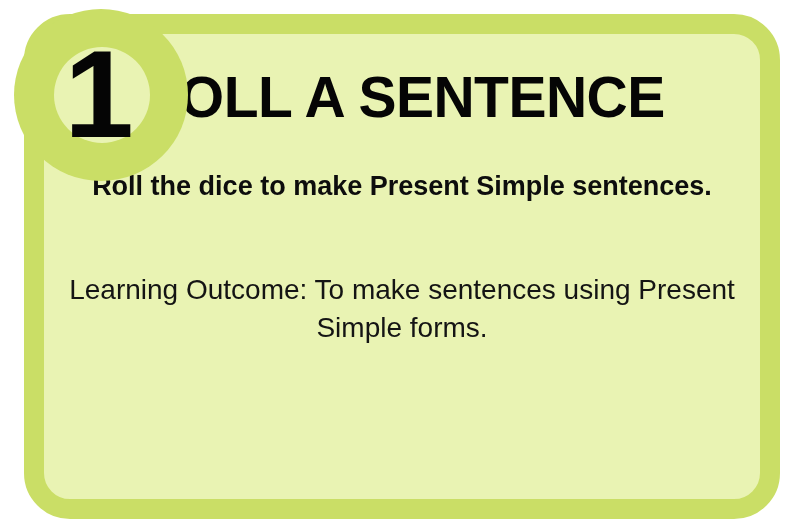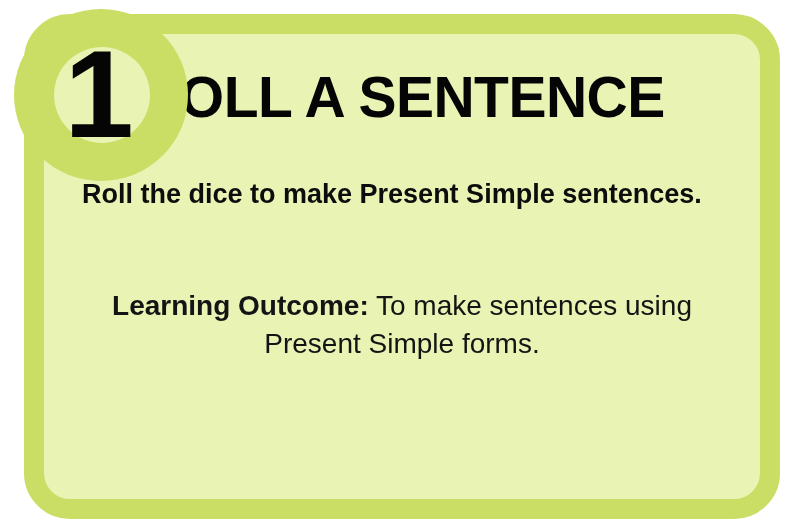--- a/index.html
+++ b/index.html
@@ -81,42 +81,42 @@
     width: 540px;
     text-align: center;
     font-size: 57px;
     font-weight: bold;
     line-height: 1.04;
     color: #050505;
     letter-spacing: -0.5px;
   }
 
   #card-subtitle {
-    margin: 12px;
+    margin: 4px;
     padding-top: 38px;
     width: 640px;
-    text-align: left;
+    text-align: center;
     font-size: 27px;
     font-weight: bold;
     line-height: 1.33;
     color: #0d0d0d;
   }
 
   #learning-outcome {
     margin: 0;
     padding-top: 62px;
     width: 680px;
     text-align: center;
     font-size: 28px;
     font-weight: normal;
     line-height: 1.36;
     color: #141414;
   }
   #learning-outcome-label {
-    font-weight: bold;
+    font-weight: normal;
   }
 </style>
 </head>
 <body>
 
 <div id="activity-card">
   <div id="card-inner">
     <h1 id="card-title">ROLL A SENTENCE</h1>
     <p id="card-subtitle">Roll the dice to make Present Simple sentences.</p>
     <p id="learning-outcome"><span id="learning-outcome-label">Learning Outcome:</span><span id="learning-outcome-body"> To make sentences using Present Simple forms.</span></p>

